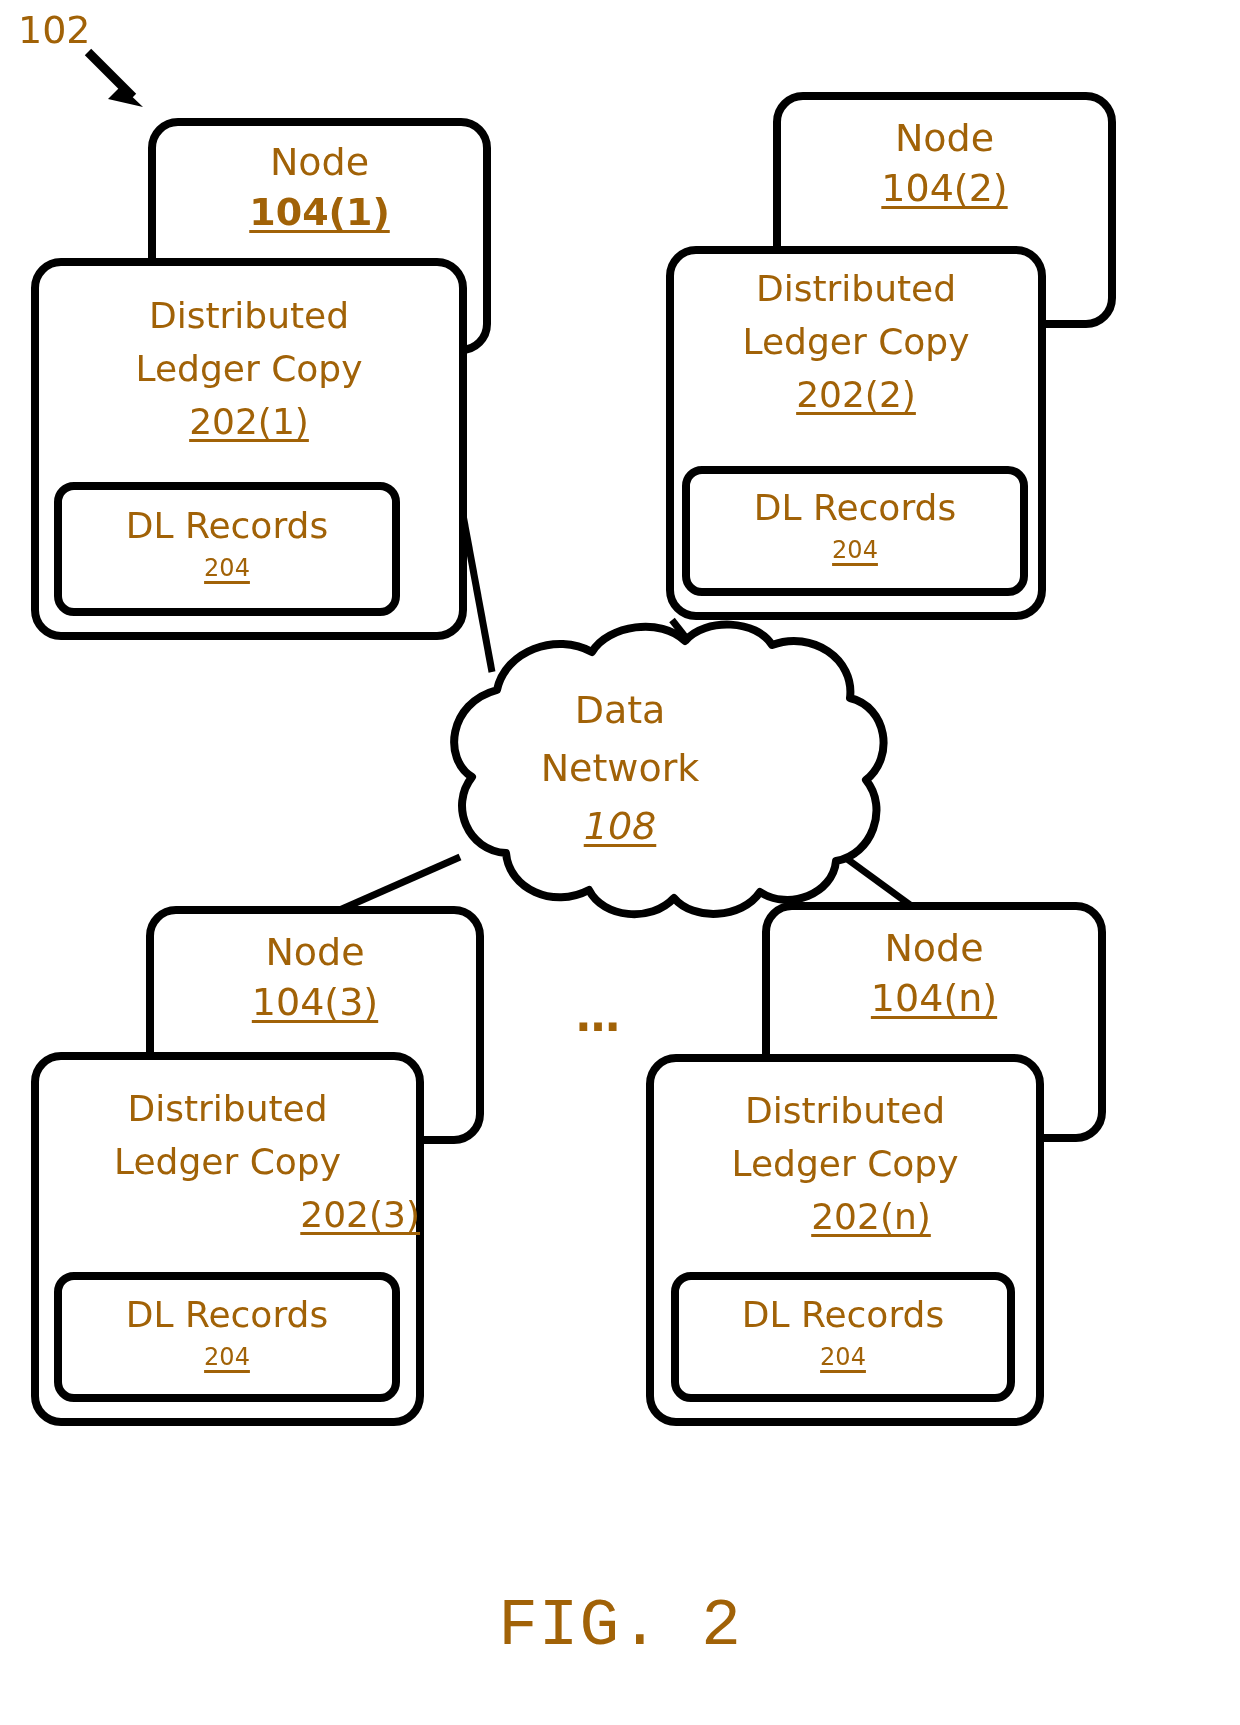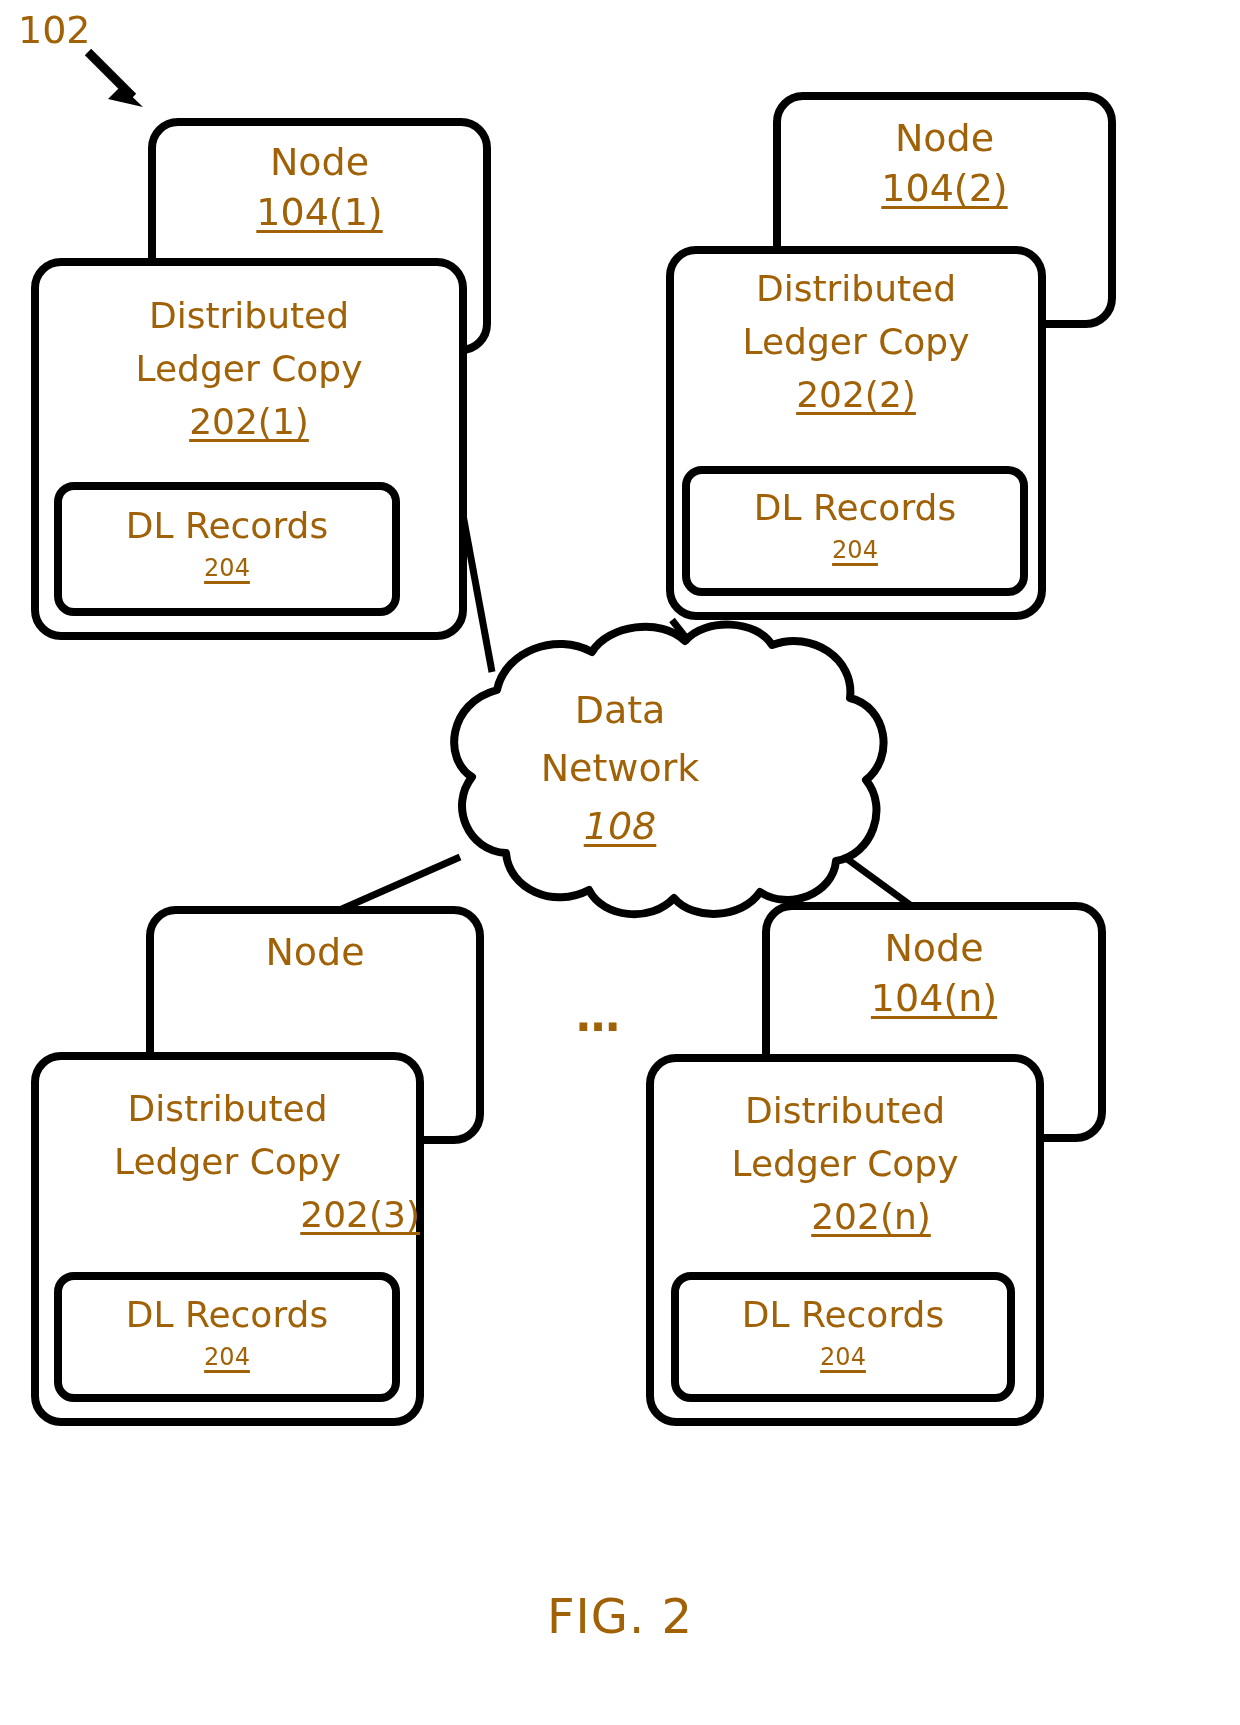--- a/index.html
+++ b/index.html
@@ -78,26 +78,27 @@
     left: 18px;
     top: 8px;
     text-align: left;
   }
   .ellipsis {
     font-size: 44px;
     font-weight: 700;
     letter-spacing: 4px;
   }
   .fig-caption {
-    font-size: 48px;
+    font-size: 66px;
     left: 0;
     right: 0;
     top: 1588px;
     text-align: center;
     letter-spacing: 1px;
+    font-family: Liberation Mono, monospace;
   }
 </style>
 </head>
 <body>
 
 <div id="figure-root">
 
   <svg class="diagram-layer" viewBox="0 0 1240 1725" xmlns="http://www.w3.org/2000/svg">
 
     <g>
@@ -140,40 +141,41 @@
              C 651 923 603 918 589 890
              C 553 909 509 889 506 853
              C 468 851 449 806 472 777
              C 443 759 448 703 497 690 Z" fill="#fff" stroke="#000" stroke-width="8" stroke-linejoin="round"></path>
 
   </svg>
 
   <div class="txt sys-label">102</div>
 
   <div class="txt node-title" style="left:152px; top:140px; width:335px;">Node</div>
-  <div class="txt node-ref" style="left:152px; top:190px; width:335px;">104(1)</div>
+  <div class="txt node-ref" style="left:152px; top:190px; width:335px;font-weight:bold;">104(1)</div>
 
   <div class="txt dl-title" style="left:35px; top:295px; width:428px;">Distributed</div>
   <div class="txt dl-title" style="left:35px; top:348px; width:428px;">Ledger Copy</div>
   <div class="txt dl-ref" style="left:35px; top:401px; width:428px;">202(1)</div>
 
   <div class="txt rec-title" style="left:58px; top:505px; width:338px;">DL Records</div>
   <div class="txt rec-ref" style="left:58px; top:554px; width:338px;">204</div>
 
   <div class="txt node-title" style="left:777px; top:116px; width:335px;">Node</div>
   <div class="txt node-ref" style="left:777px; top:166px; width:335px;text-decoration:underline;">104(2)</div>
 
   <div class="txt dl-title" style="left:670px; top:268px; width:372px;">Distributed</div>
   <div class="txt dl-title" style="left:670px; top:321px; width:372px;">Ledger Copy</div>
   <div class="txt dl-ref" style="left:670px; top:374px; width:372px;">202(2)</div>
 
   <div class="txt rec-title" style="left:686px; top:487px; width:338px;">DL Records</div>
   <div class="txt rec-ref" style="left:686px; top:536px; width:338px;">204</div>
 
   <div class="txt node-title" style="left:150px; top:930px; width:330px;">Node</div>
+  <div class="txt node-ref" style="left:150px; top:980px; width:330px;">104(3)</div>
 
   <div class="txt dl-title" style="left:35px; top:1088px; width:385px;">Distributed</div>
   <div class="txt dl-title" style="left:35px; top:1141px; width:385px;">Ledger Copy</div>
   <div class="txt dl-ref" style="left:35px; top:1194px; width:385px;text-align:right;">202(3)</div>
 
   <div class="txt rec-title" style="left:58px; top:1294px; width:338px;">DL Records</div>
   <div class="txt rec-ref" style="left:58px; top:1343px; width:338px;">204</div>
 
   <div class="txt node-title" style="left:766px; top:926px; width:336px;">Node</div>
   <div class="txt node-ref" style="left:766px; top:976px; width:336px;">104(n)</div>

